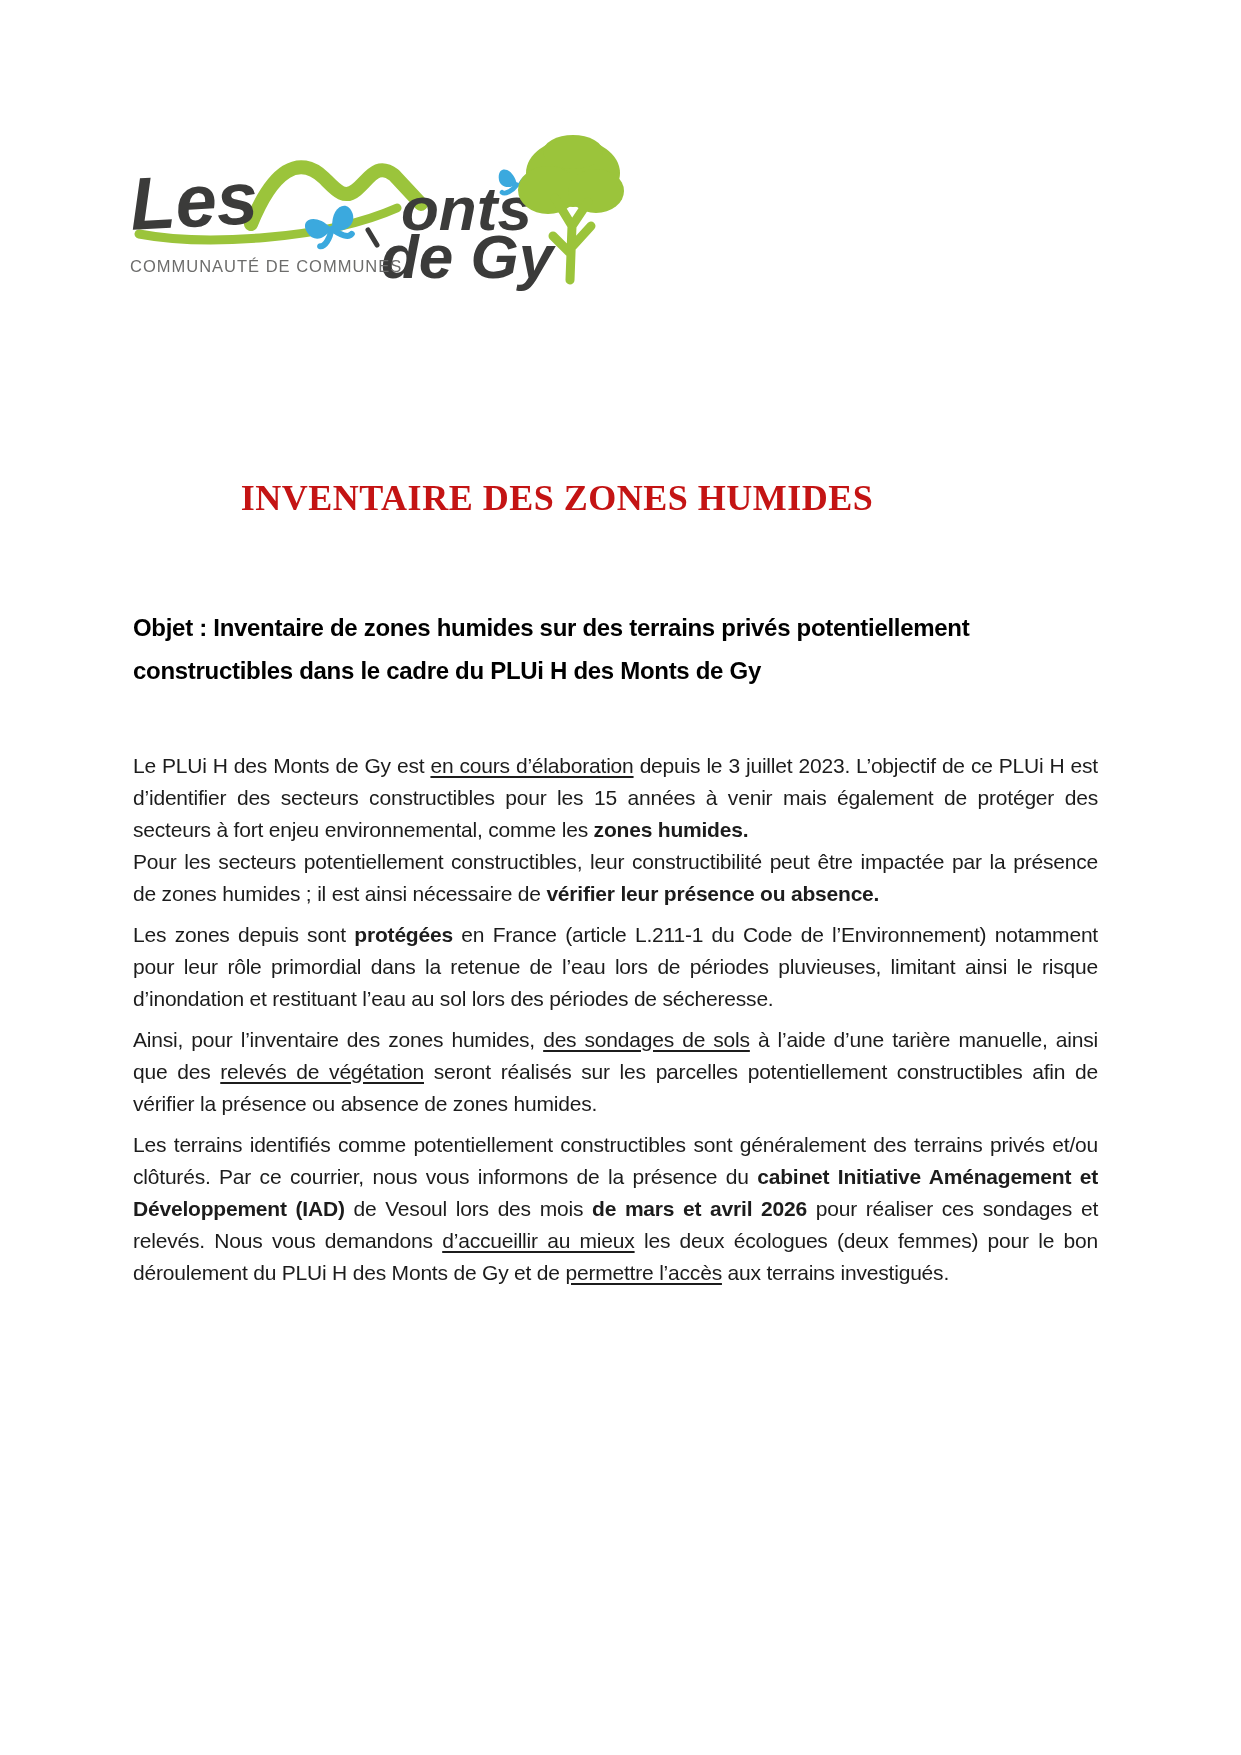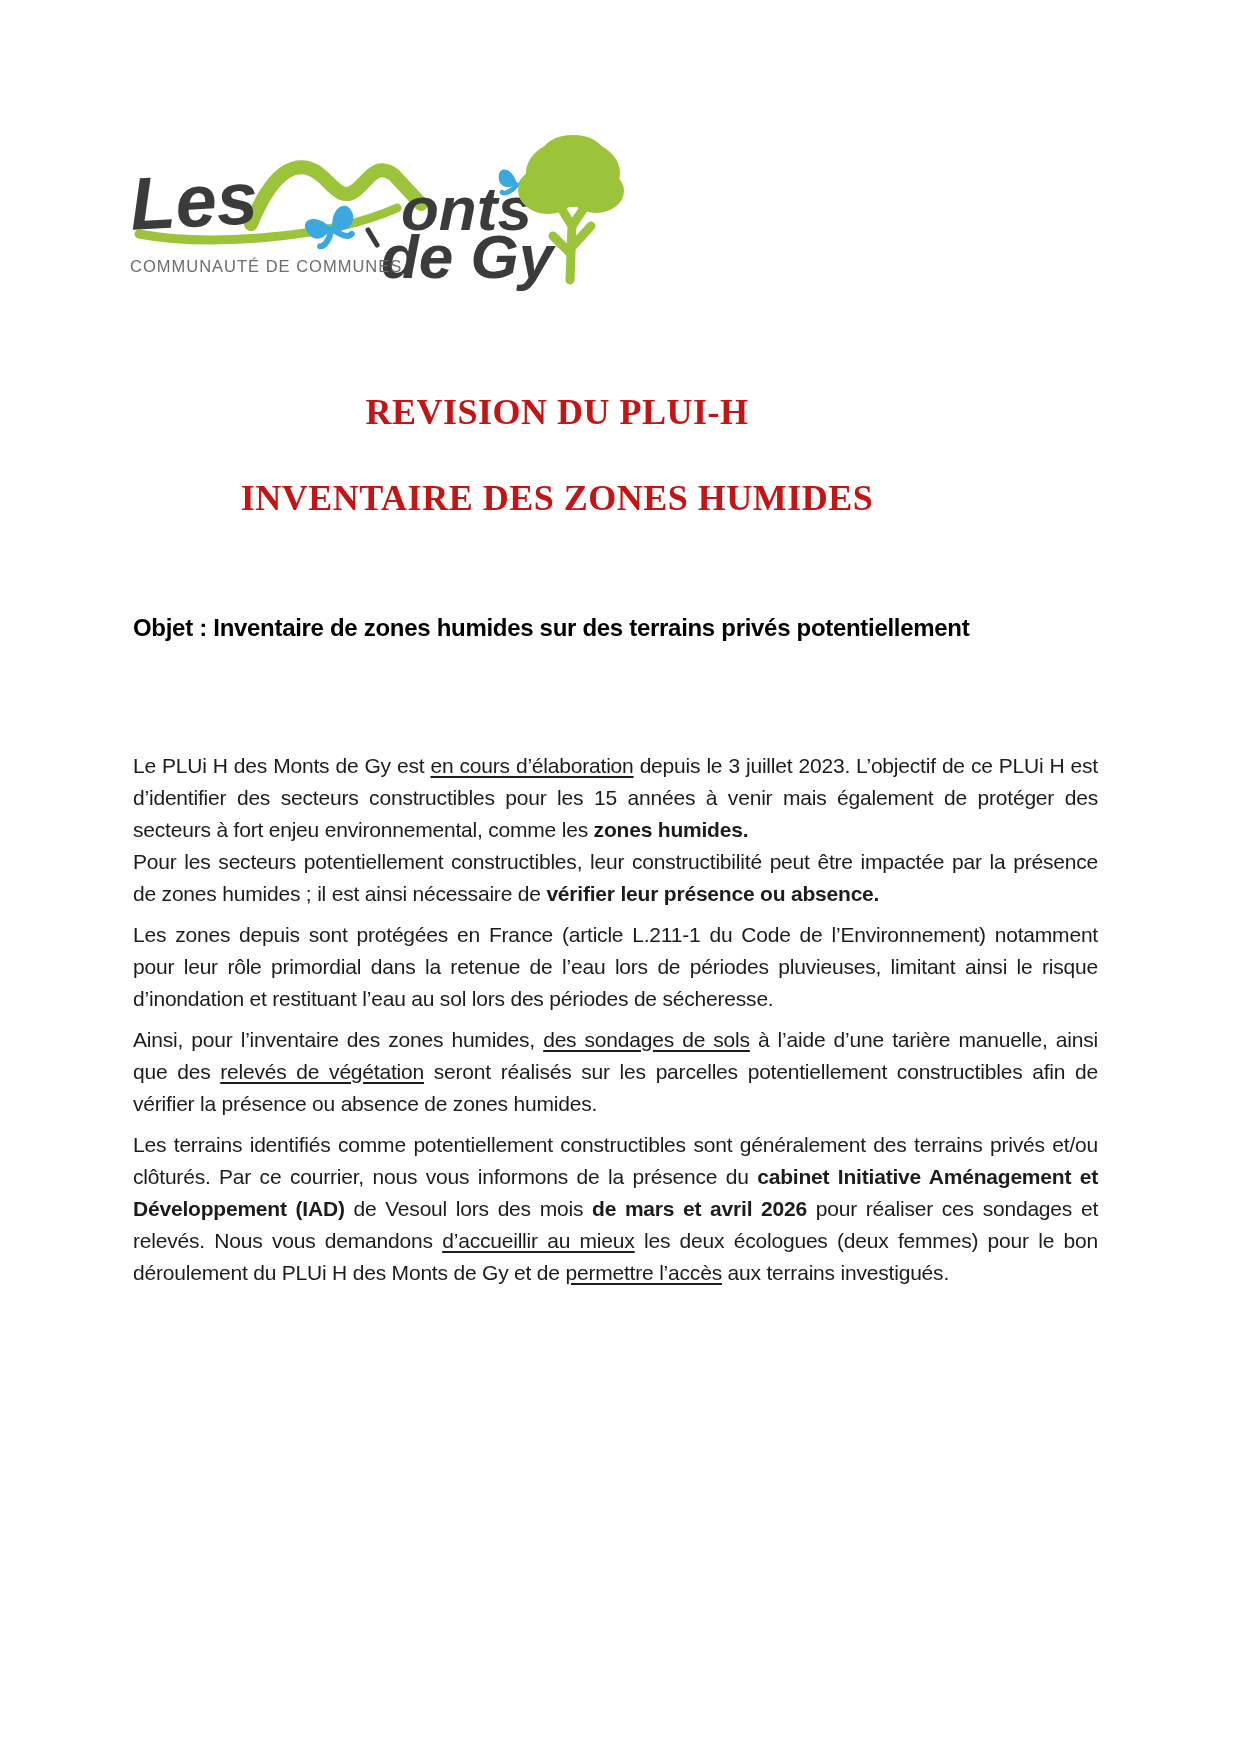--- a/index.html
+++ b/index.html
@@ -118,27 +118,27 @@
         <ellipse cx="423" cy="62" rx="30" ry="24"></ellipse>
         <ellipse cx="471" cy="63" rx="28" ry="22"></ellipse>
         <ellipse cx="448" cy="24" rx="30" ry="17"></ellipse>
       </g>
       <path d="M445,152 L447,98 L430,70 M447,98 L463,74 M446,120 L466,98 M446,126 L428,108" fill="none" stroke="#9BC43B" stroke-width="9" stroke-linecap="round"></path>
     </g>
   </svg>
 
   <div class="logo-subtitle">COMMUNAUTÉ DE COMMUNES</div>
 
-  <div id="title1" class="doc-title">REVISION DU PLUI-H</div>
   <div id="title2" class="doc-title">INVENTAIRE DES ZONES HUMIDES</div>
 
   <div id="subject">
     <div>Objet : Inventaire de zones humides sur des terrains privés potentiellement</div>
+    <div>constructibles dans le cadre du PLUi H des Monts de Gy</div>
   </div>
 
   <div id="bodytext">
     <p><span>Le PLUi H des Monts de Gy est </span><span style="text-decoration: underline;">en cours d’élaboration</span><span> depuis le 3 juillet 2023.  L’objectif de ce PLUi H est d’identifier des secteurs constructibles pour les 15 années à venir mais également de protéger des secteurs à fort enjeu environnemental, comme les </span><span style="font-weight: 700;">zones humides.</span><br><span>Pour les secteurs potentiellement constructibles, leur constructibilité peut être impactée par la présence de zones humides ; il est ainsi nécessaire de </span><span style="font-weight: 700;">vérifier leur présence ou absence.</span></p>
-    <p><span>Les zones depuis sont </span><span style="font-weight: 400; margin-top: 29px;">protégées</span><span> en France (article L.211-1 du Code de l’Environnement) notamment pour leur rôle primordial dans la retenue de l’eau lors de périodes pluvieuses, limitant ainsi le risque d’inondation et restituant l’eau au sol lors des périodes de sécheresse.</span></p>
+    <p><span>Les zones depuis sont </span><span style="font-weight: 700; margin-top: 29px;">protégées</span><span> en France (article L.211-1 du Code de l’Environnement) notamment pour leur rôle primordial dans la retenue de l’eau lors de périodes pluvieuses, limitant ainsi le risque d’inondation et restituant l’eau au sol lors des périodes de sécheresse.</span></p>
     <p><span>Ainsi, pour l’inventaire des zones humides, </span><span style="text-decoration: underline;">des sondages de sols</span><span> à l’aide d’une tarière manuelle, ainsi que des </span><span style="text-decoration: underline;">relevés de végétation</span><span> seront réalisés sur les parcelles potentiellement constructibles afin de vérifier la présence ou absence de zones humides.</span></p>
     <p><span>Les terrains identifiés comme potentiellement constructibles sont généralement des terrains privés et/ou clôturés. Par ce courrier, nous vous informons de la présence du </span><span style="font-weight: 700;">cabinet Initiative Aménagement et Développement (IAD)</span><span> de Vesoul lors des mois </span><span style="font-weight: 700;">de mars et avril 2026</span><span> pour réaliser ces sondages et relevés. Nous vous demandons </span><span style="text-decoration: underline;">d’accueillir au mieux</span><span> les deux écologues (deux femmes) pour le bon déroulement du PLUi H des Monts de Gy et de </span><span style="text-decoration: underline;">permettre l’accès</span><span> aux terrains investigués.</span></p>
   </div>
 
 </div>
 
 </body></html>

